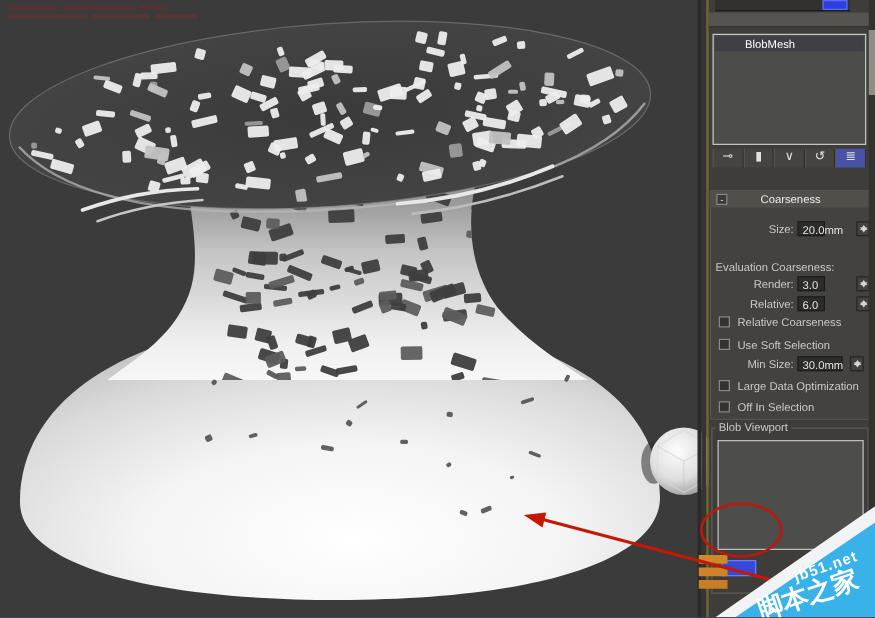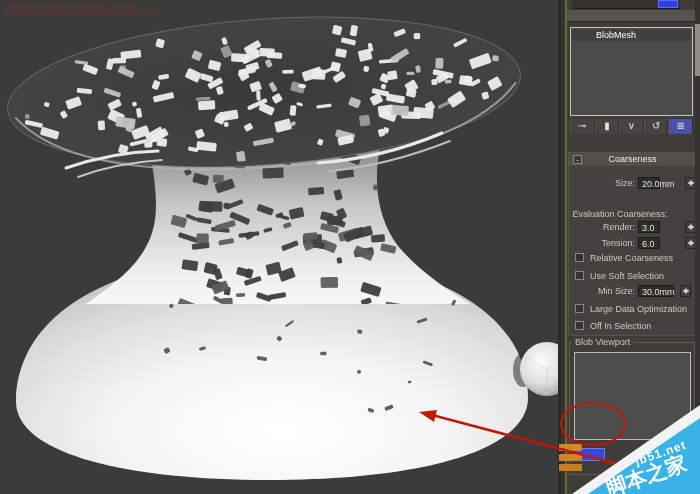--- a/index.html
+++ b/index.html
@@ -420,21 +420,21 @@
       <div class="seclabel" style="top:56px">Evaluation Coarseness:</div>
       <div class="prow" style="top:68px">
         <span class="plabel">Render:</span>
         <span class="pfield">3.0</span>
         <span class="pspin">
             <i class="up"></i>
             <i class="dn"></i>
           </span>
       </div>
       <div class="prow" style="top:84px">
-        <span class="plabel">Tension:</span>
+        <span class="plabel">Relative:</span>
         <span class="pfield">6.0</span>
         <span class="pspin">
             <i class="up"></i>
             <i class="dn"></i>
           </span>
       </div>
       <div class="chkrow" style="top:100px">
         <span class="chk"></span>
         <span class="chklabel">Relative Coarseness</span>
       </div>

